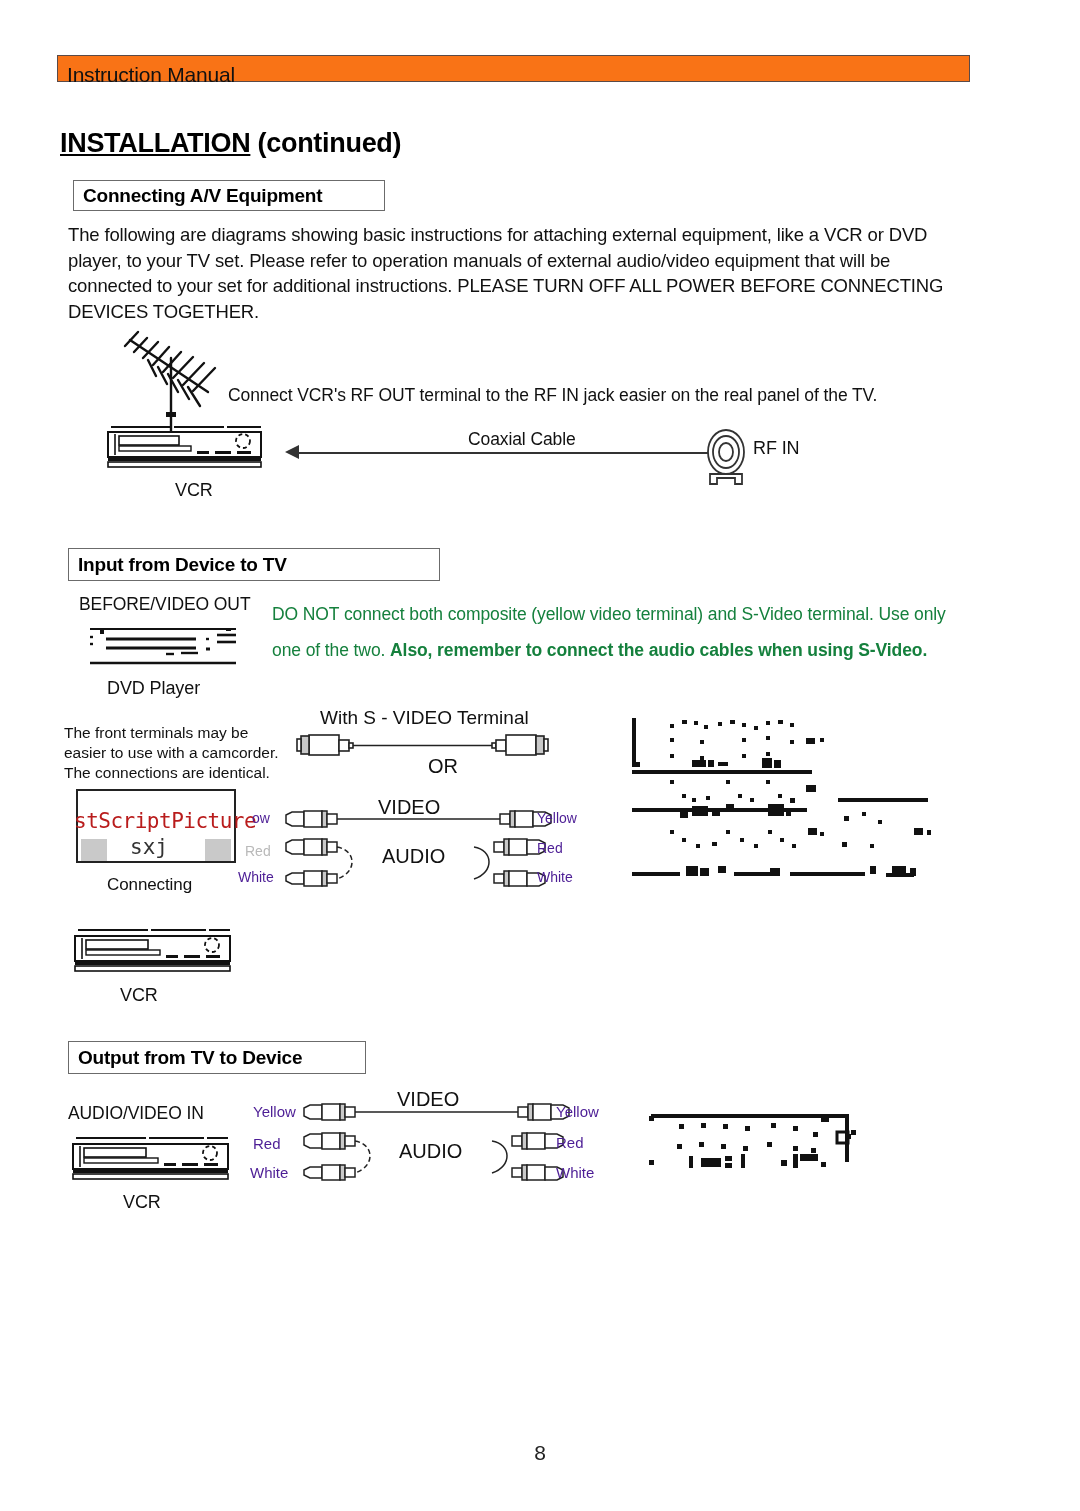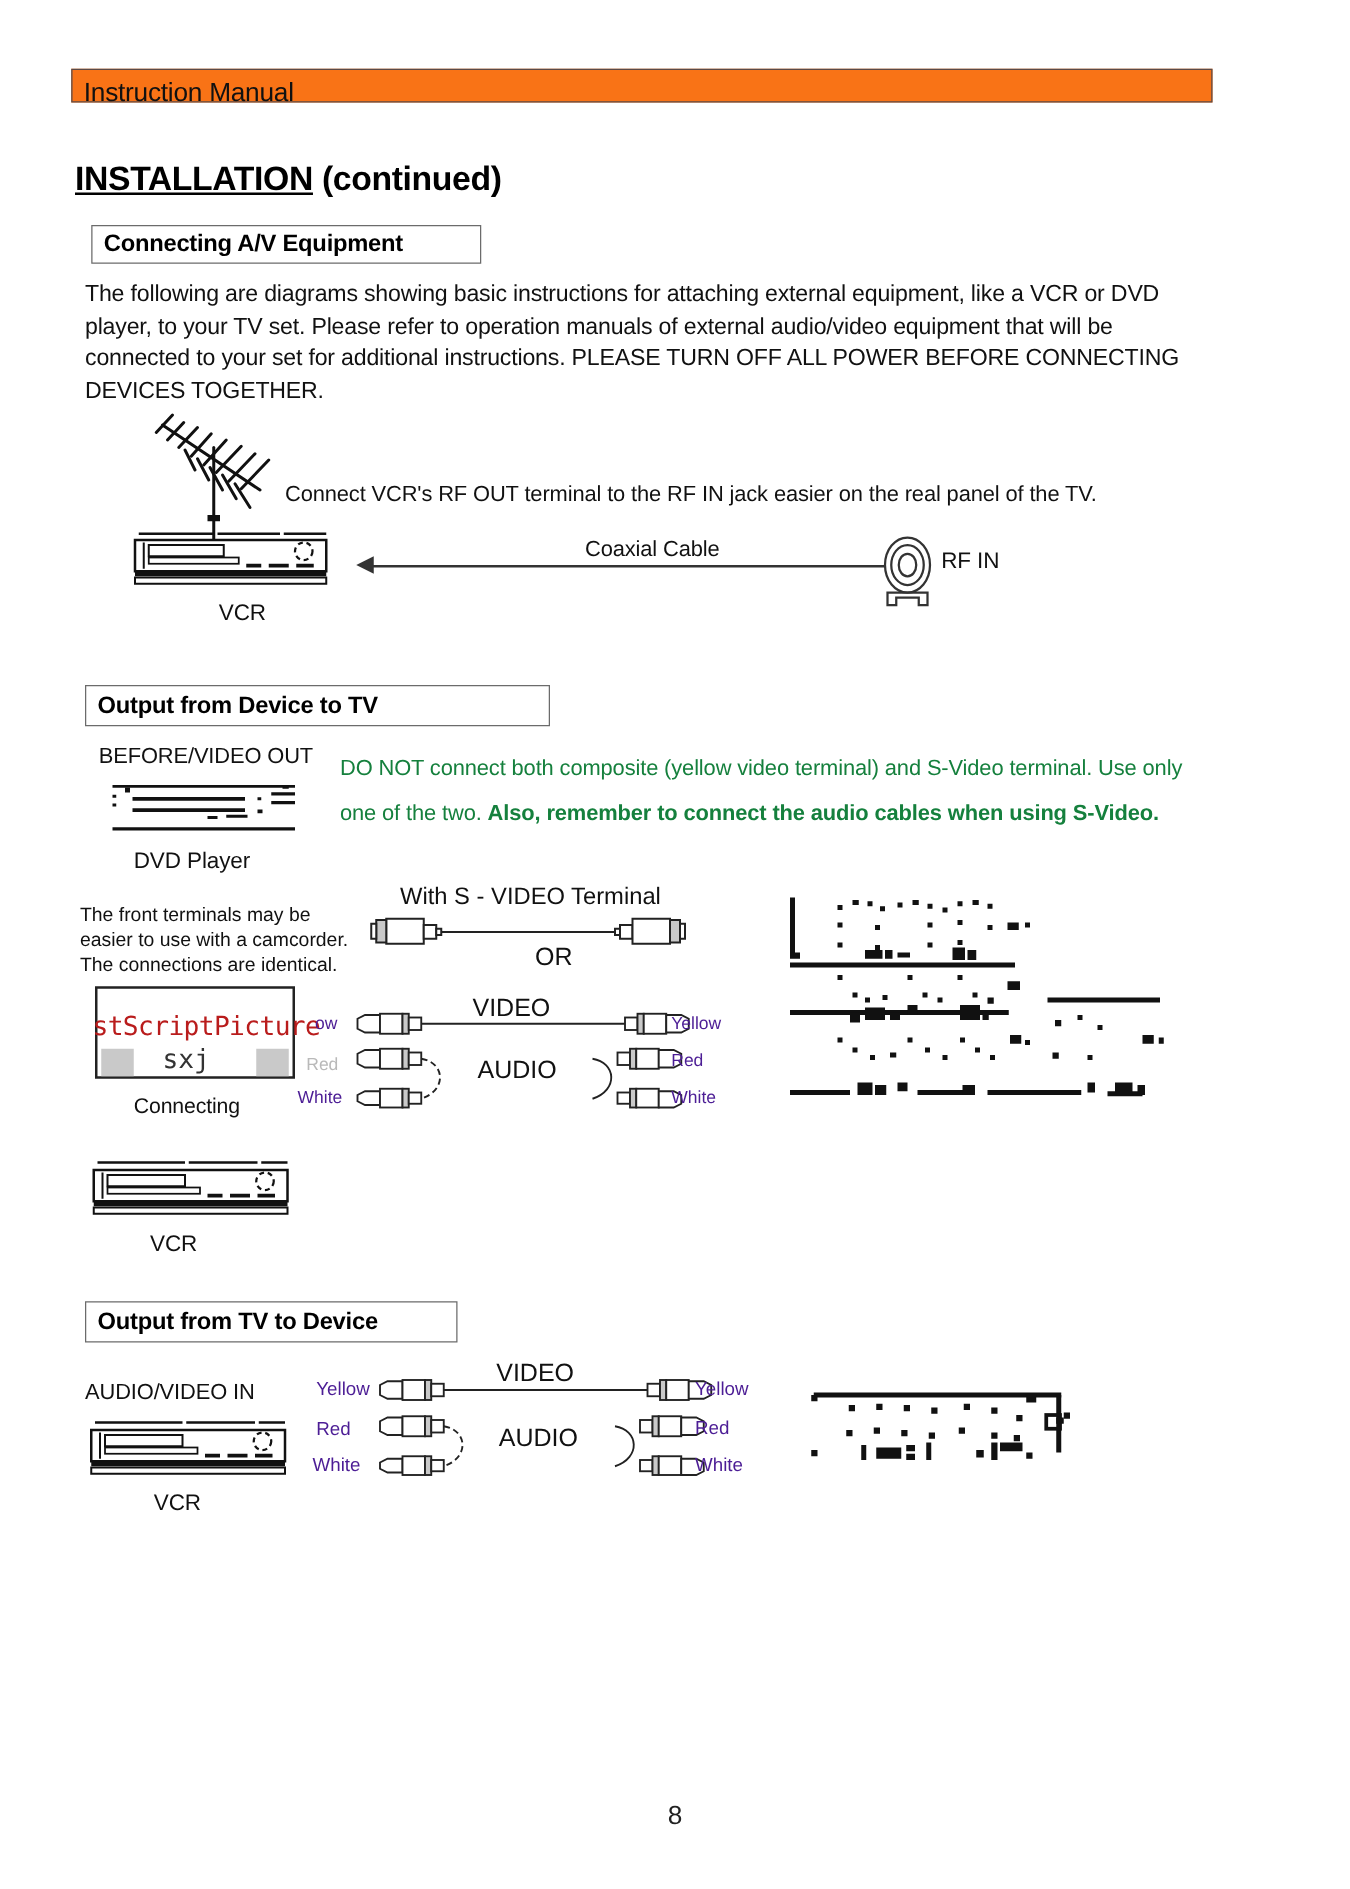--- a/index.html
+++ b/index.html
@@ -160,21 +160,21 @@
   <svg width="50" height="62" viewBox="0 0 50 62">
     <ellipse cx="21" cy="28" rx="18" ry="22" fill="#fff" stroke="#333" stroke-width="1.8"></ellipse>
     <ellipse cx="21" cy="28" rx="13" ry="16" fill="#fff" stroke="#333" stroke-width="1.8"></ellipse>
     <ellipse cx="21" cy="28" rx="7" ry="9" fill="#fff" stroke="#333" stroke-width="1.8"></ellipse>
     <path d="M5,50 L5,60 L12,60 L12,54 L30,54 L30,60 L37,60 L37,50 Z" fill="none" stroke="#333" stroke-width="1.8"></path>
   </svg>
 </div>
 <div class="abs lbl" style="left:753px;top:438px;font-size:18px;">RF IN</div>
 
 <div class="abs sec-box" id="sec-input">
-  <span>Output from Device to TV</span>
+  <span>Input from Device to TV</span>
 </div>
 
 <div class="abs lbl" style="left:79px;top:594px;font-size:17.5px;">BEFORE/VIDEO OUT</div>
 
 <div class="abs" style="left:78px;top:620px;">
   <svg width="172" height="54" viewBox="0 0 172 54">
     <g stroke="#111" fill="none">
       <line x1="12" y1="9" x2="158" y2="9" stroke-width="2.2"></line>
       <rect x="22" y="10" width="4" height="4" fill="#111" stroke="none"></rect>
       <rect x="148" y="8" width="5" height="3" fill="#111" stroke="none"></rect>

